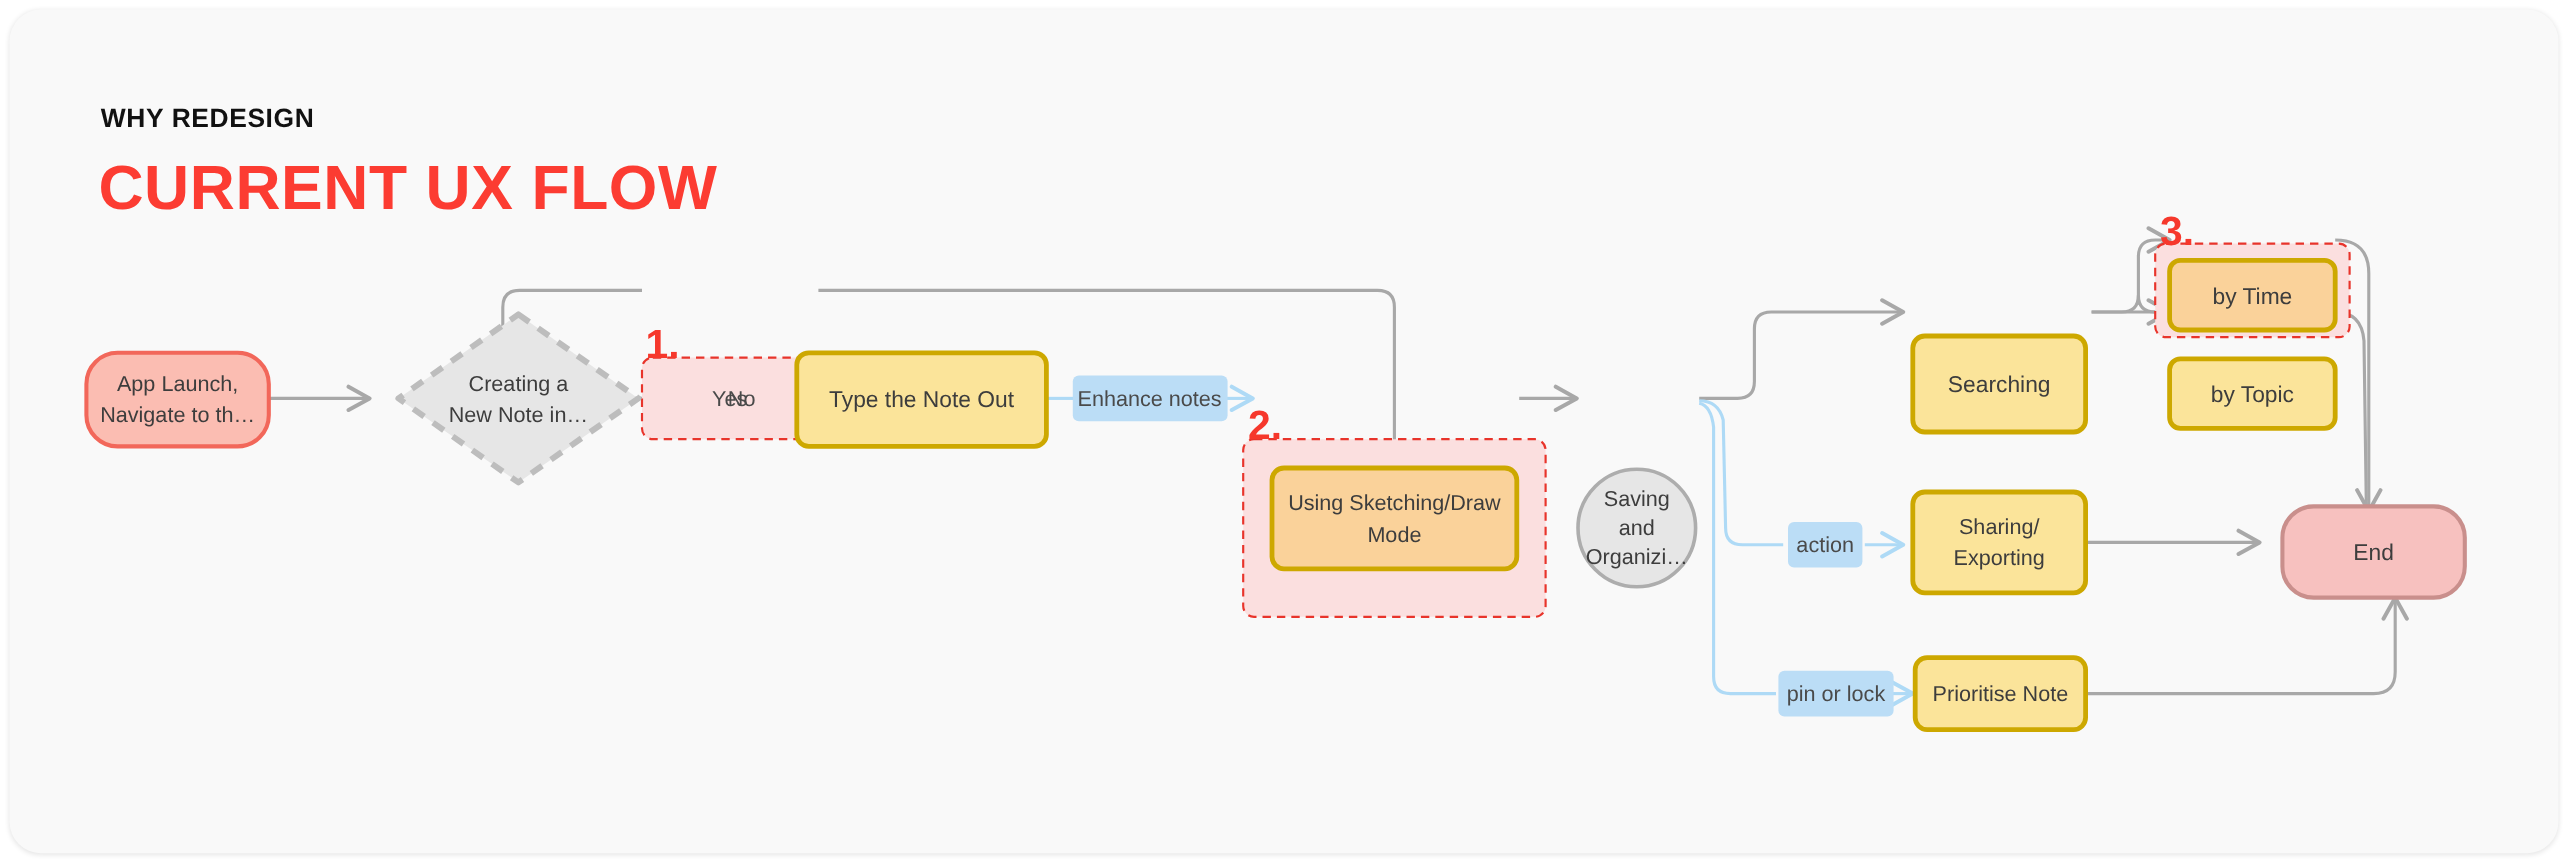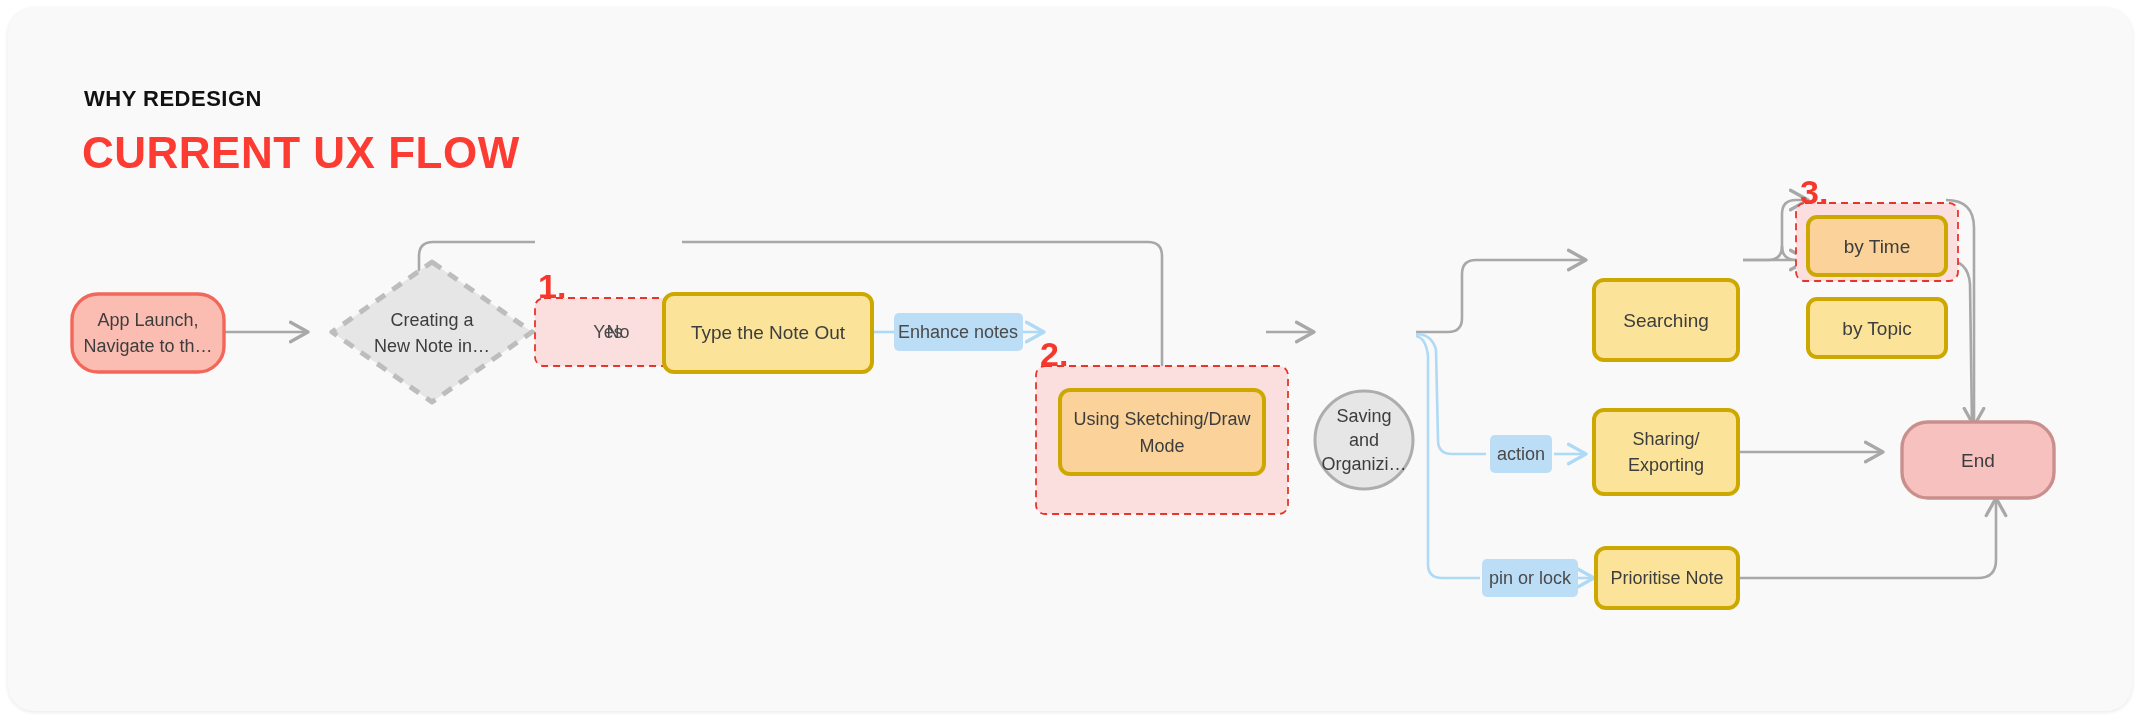--- a/index.html
+++ b/index.html
@@ -1,21 +1,21 @@
 <!DOCTYPE html>
 <html><head>
 <meta charset="utf-8">
 <style>
   html,body{margin:0;padding:0;background:#ffffff;}
   body{width:2140px;height:719px;font-family:"Liberation Sans",sans-serif;overflow:hidden;}
   #card{position:absolute;left:8px;top:8px;width:2124px;height:703px;background:#F9F9F9;
         border-radius:26px;box-shadow:0 1px 4px rgba(0,0,0,.10);overflow:hidden;text-align:right;}
   #eyebrow{position:absolute;left:76px;top:78px;font-size:22px;font-weight:bold;
            letter-spacing:.5px;color:#111111;}
-  #title{position:absolute;left:74px;top:122px;font-size:44px;font-weight:bold;
+  #title{position:absolute;left:74px;top:122px;font-size:52px;font-weight:bold;
          letter-spacing:.5px;color:#FC3C32;line-height:1.05;}
   #flow{position:absolute;left:0;top:0;width:2124px;height:703px;}
   .nlabel{font-family:"Liberation Sans",sans-serif;fill:#3D3D3D;font-size:19px;}
   .nlabel.sm{font-size:18px;}
   .elabel{font-family:"Liberation Sans",sans-serif;fill:#4A4A4A;font-size:18px;}
   .marker{font-family:"Liberation Sans",sans-serif;fill:#F6382C;font-size:34px;font-weight:bold;}
 </style>
 </head>
 <body>
 

